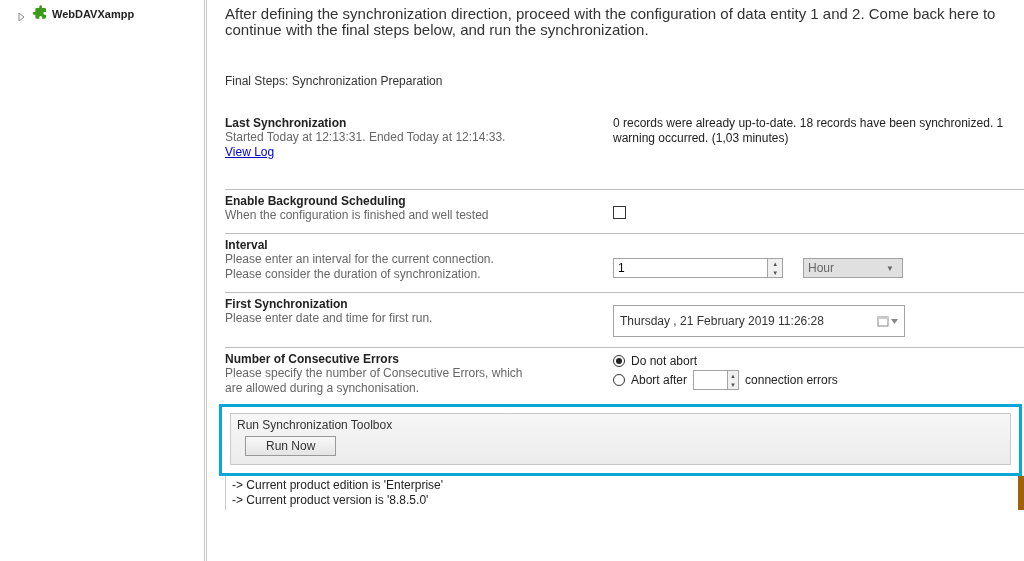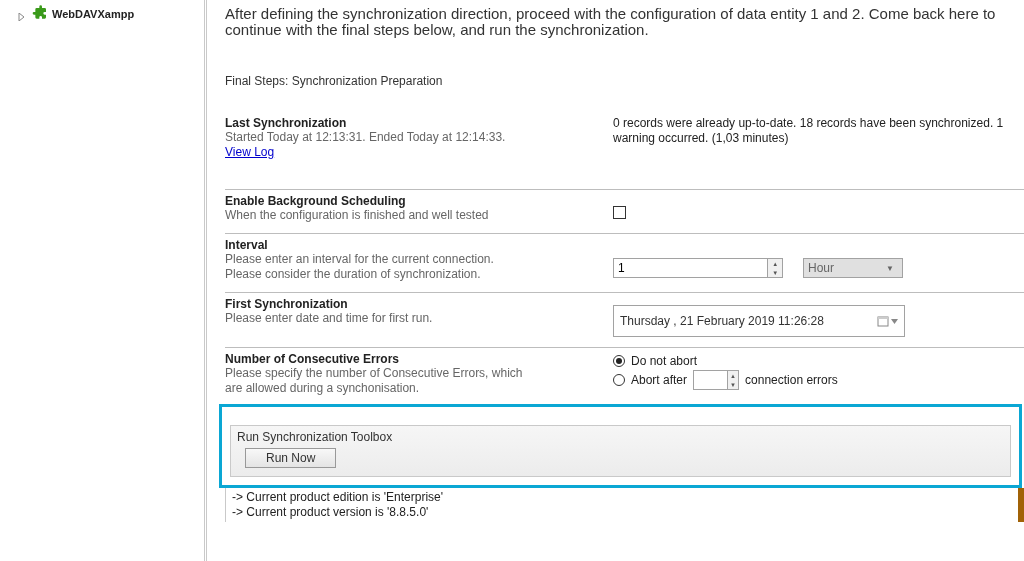--- a/index.html
+++ b/index.html
@@ -209,21 +209,20 @@
     border: 3px solid #0aa7d4;
     padding: 6px 8px 8px 8px;
     margin-top: 4px;
     margin-left: -6px;
     margin-right: 2px;
   }
   .panel {
     border: 1px solid #c9c9c9;
     background: linear-gradient(#f6f6f6,#ececec);
     padding: 4px 6px 8px 6px;
-    margin-top: 12px;
   }
   .panel-title {
     font-size: 12px;
     color: #333;
     margin-bottom: 4px;
   }
   .btn {
     display: inline-block;
     border: 1px solid #999;
     background: linear-gradient(#f8f8f8,#e4e4e4);

